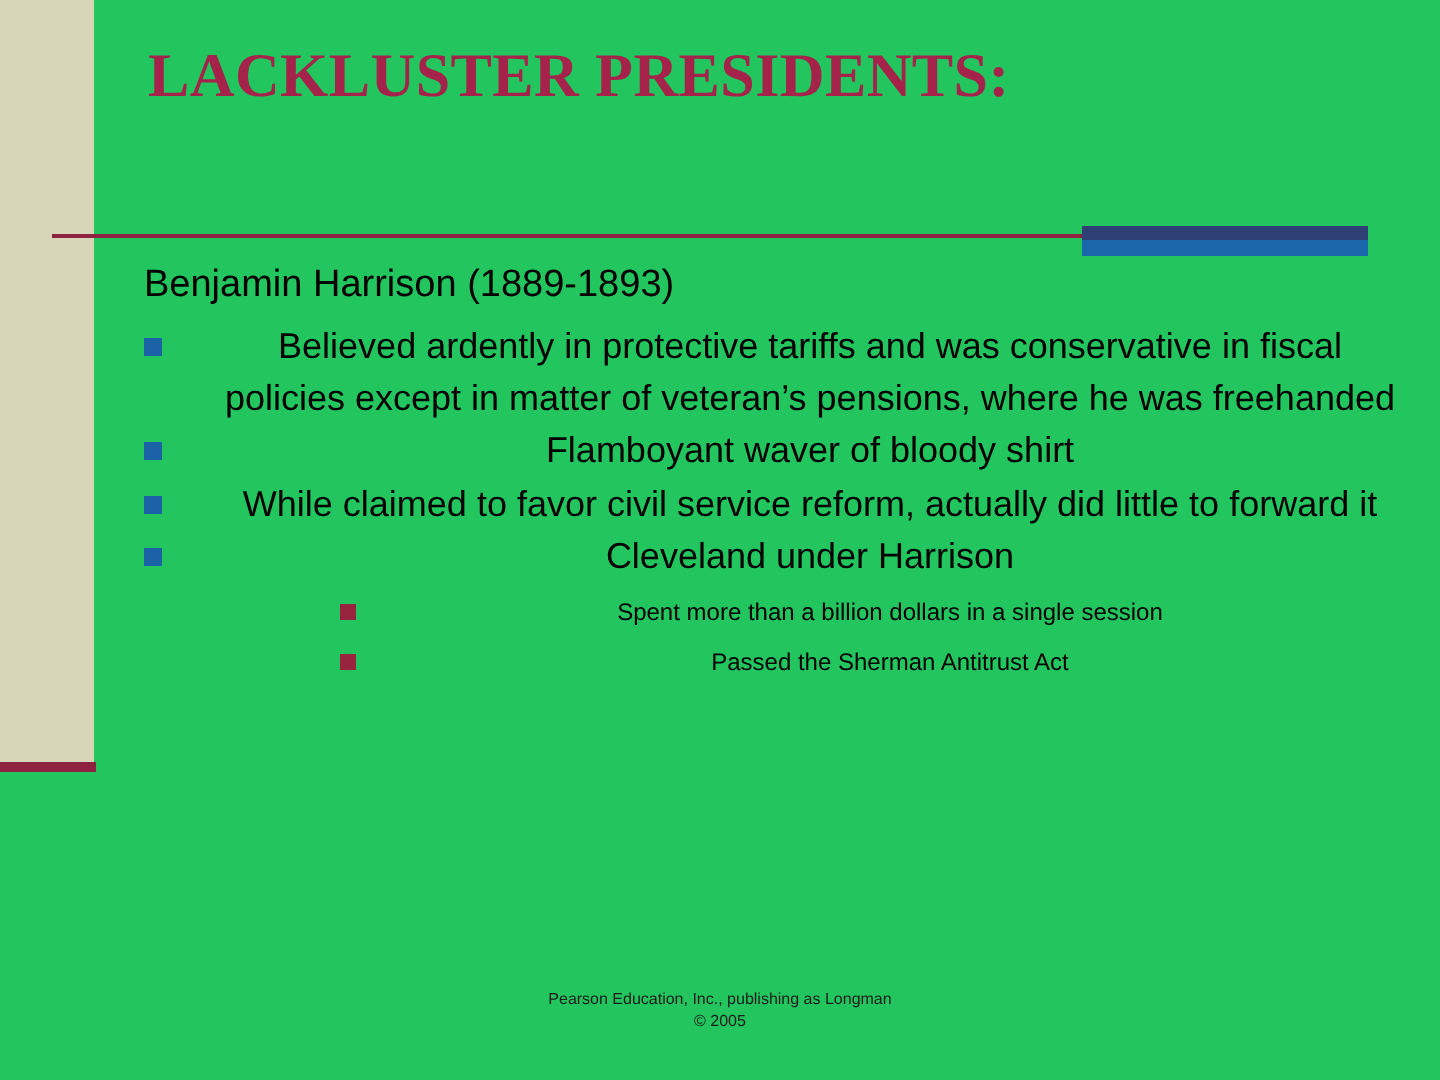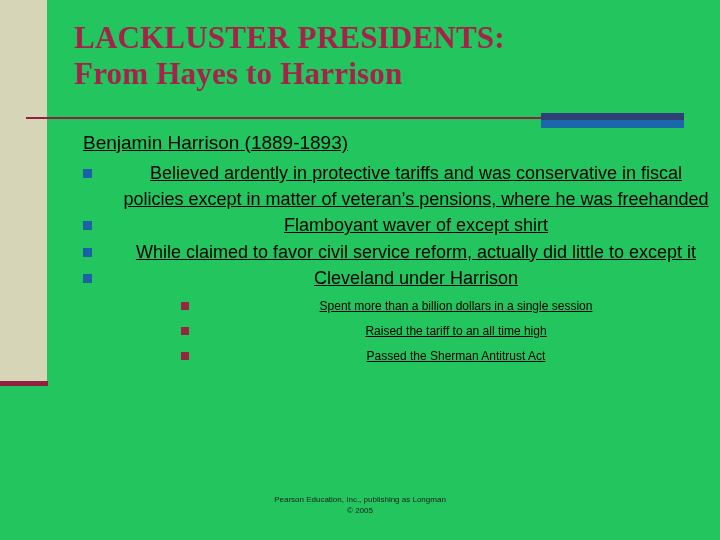--- a/index.html
+++ b/index.html
@@ -78,24 +78,23 @@
     background: #2e4076;
   }
   .title-bar .bar-bottom {
     height: 8px;
     background: #1a68ab;
   }
 
   
   .body-block {
     position: absolute;
-    left: 63px;
+    left: 52px;
     top: 130px;
     width: 648px;
-    text-decoration: underline;
   }
 
   .lead-line {
     font-size: 19px;
     line-height: 26px;
     color: #000000;
     margin: 0 0 5px 20px;
   }
 
   ul.level1 {
@@ -157,62 +156,57 @@
 </head>
 <body>
 
 <div id="slide">
 
   <div class="side-band"></div>
   <div class="side-rule"></div>
 
   <div class="title-block">
     <div class="title-line">LACKLUSTER PRESIDENTS:</div>
-    <div class="title-line">From Hayes to Harrison</div>
   </div>
 
   <div class="title-rule"></div>
   <div class="title-bar">
     <div class="bar-top"></div>
     <div class="bar-bottom"></div>
   </div>
 
   <div class="body-block">
     <div class="lead-line">Benjamin Harrison (1889-1893)</div>
     <ul class="level1">
 
       <li class="bullet1">
         <span class="marker1"></span>
         <span>Believed ardently in protective tariffs and was conservative in fiscal policies except in matter of veteran’s pensions, where he was freehanded</span>
       </li>
 
       <li class="bullet1">
         <span class="marker1"></span>
-        <span>Flamboyant waver of except shirt</span>
-      </li>
-
-      <li class="bullet1">
-        <span class="marker1"></span>
-        <span>While claimed to favor civil service reform, actually did little to except it</span>
+        <span>Flamboyant waver of bloody shirt</span>
+      </li>
+
+      <li class="bullet1">
+        <span class="marker1"></span>
+        <span>While claimed to favor civil service reform, actually did little to forward it</span>
       </li>
 
       <li class="bullet1">
         <span class="marker1"></span>
         <span>Cleveland under Harrison</span>
         <ul class="level2">
           <li class="bullet2">
             <span class="marker2"></span>
             <span>Spent more than a billion dollars in a single session</span>
           </li>
           <li class="bullet2">
             <span class="marker2"></span>
-            <span>Raised the tariff to an all time high</span>
-          </li>
-          <li class="bullet2">
-            <span class="marker2"></span>
             <span>Passed the Sherman Antitrust Act</span>
           </li>
         </ul>
       </li>
 
 
     </ul>
   </div>
 
   <div class="footer">

